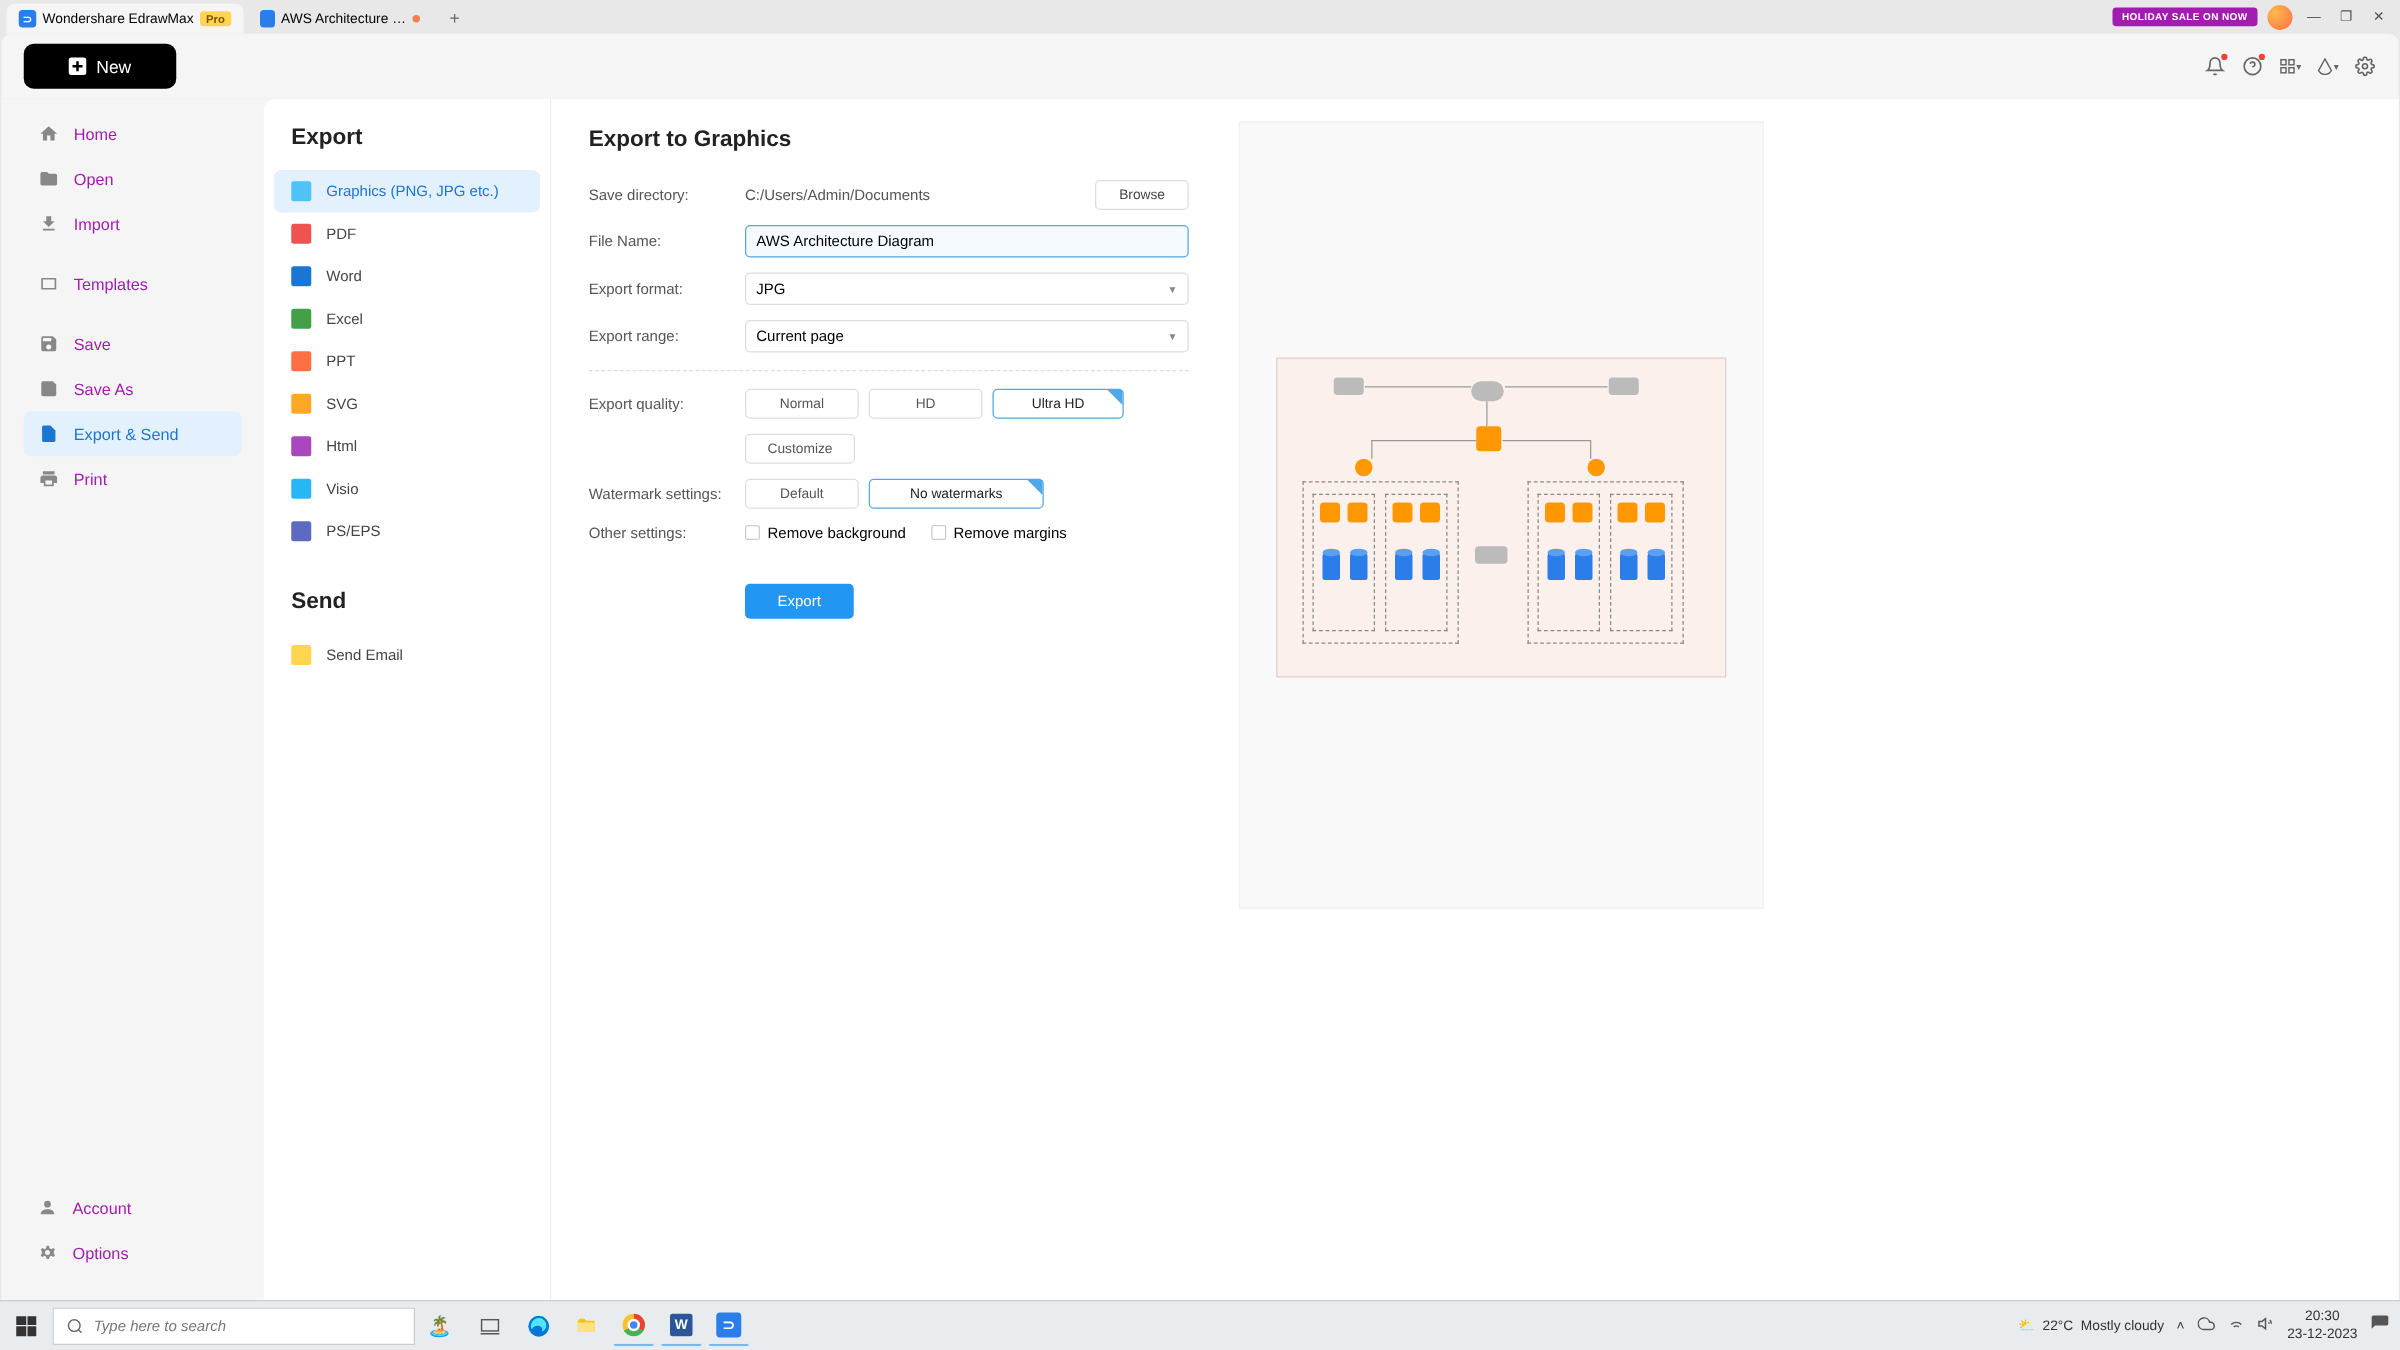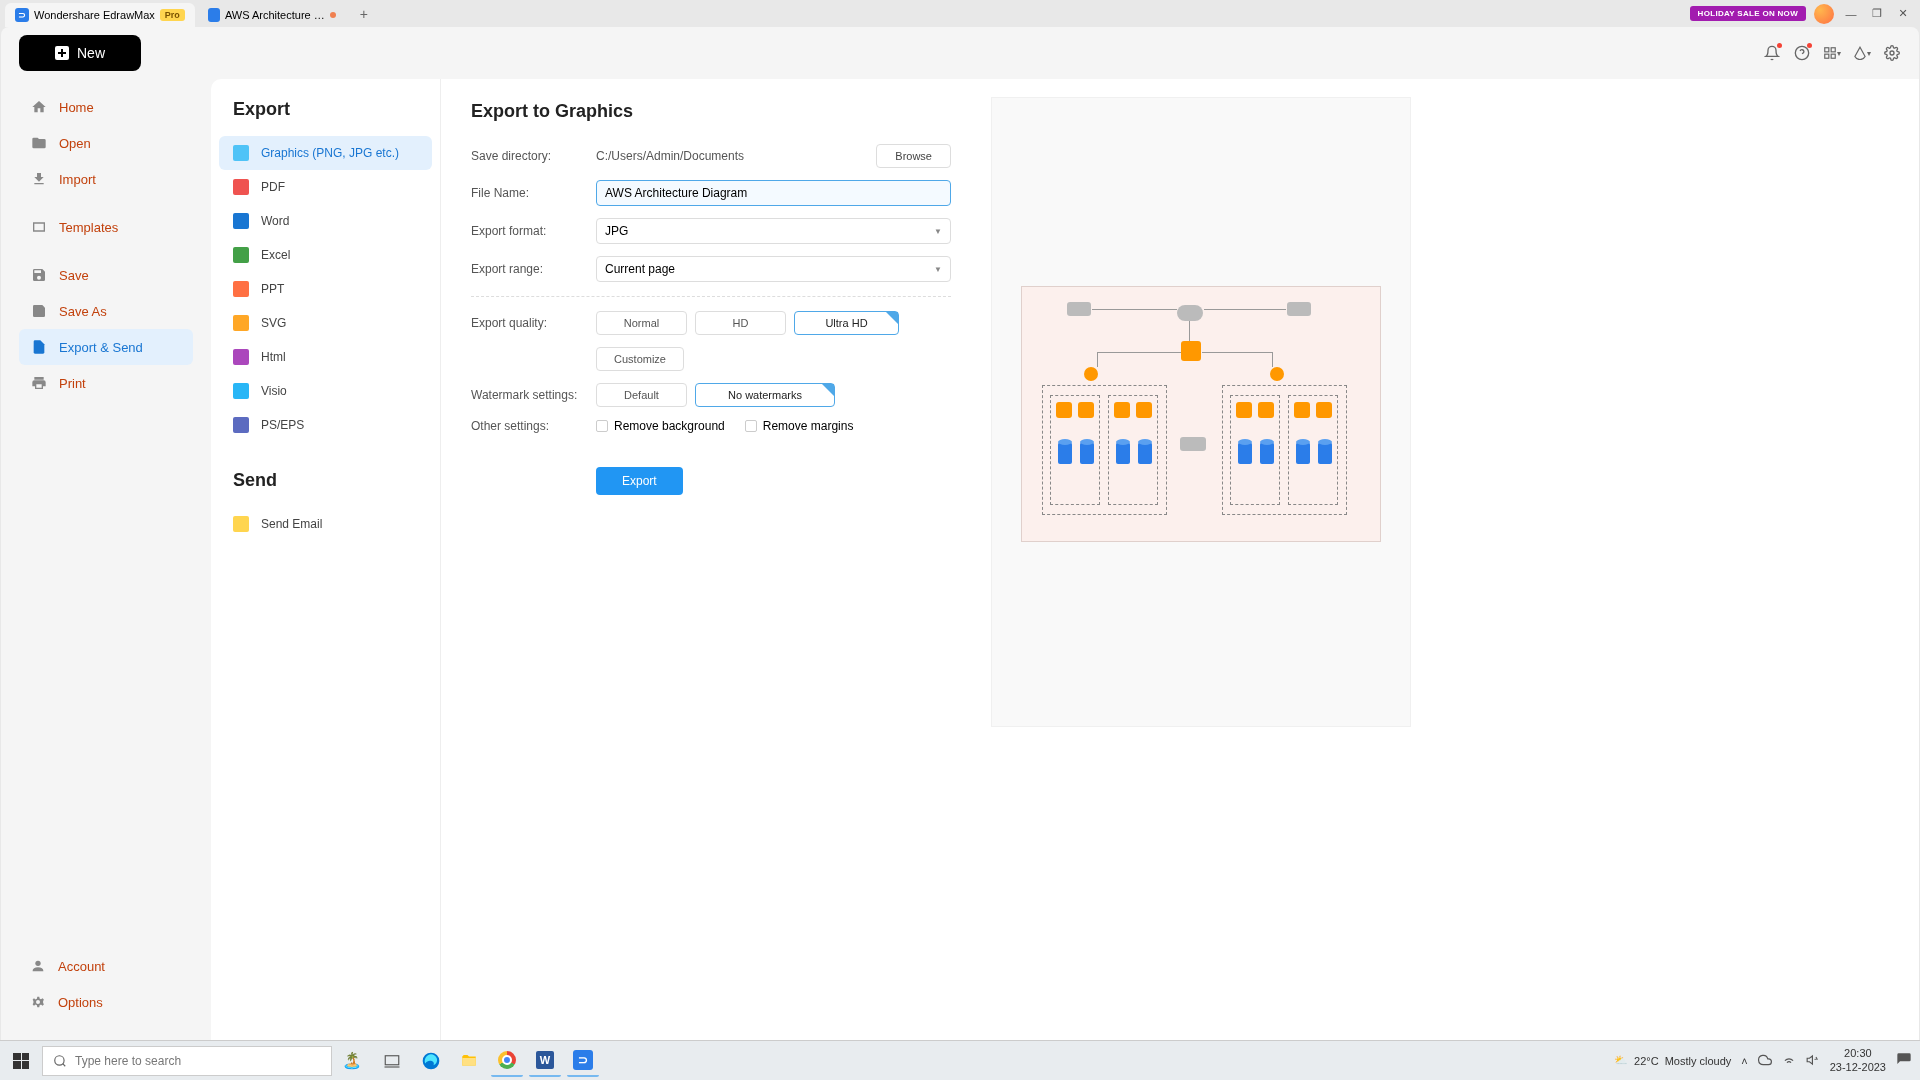--- a/index.html
+++ b/index.html
@@ -27,21 +27,21 @@
 .new-btn-icon::before, .new-btn-icon::after { content: ''; position: absolute; background: #000; }
 .new-btn-icon::before { width: 8px; height: 2px; top: 6px; left: 3px; }
 .new-btn-icon::after { width: 2px; height: 8px; top: 3px; left: 6px; }
 .appbar-right { margin-left: auto; display: flex; gap: 12px; color: #666; font-size: 14px; }
 .appbar-icon { width: 18px; height: 18px; display: flex; align-items: center; justify-content: center; position: relative; }
 .dot-badge { position: absolute; width: 5px; height: 5px; background: #f44336; border-radius: 50%; top: -1px; right: -1px; }
 
 
 .main { display: flex; height: calc(100% - 79px - 40px); background: #f5f5f5; margin: 0 1px; }
 .sidebar { width: 210px; padding: 10px 18px; }
-.side-item { display: flex; align-items: center; gap: 12px; padding: 10px 12px; font-size: 13px; color: #c2410c; border-radius: 6px; }
+.side-item { display: flex; align-items: center; gap: 12px; padding: 10px 12px; font-size: 13px; color: #a21caf; border-radius: 6px; }
 .side-item.active { background: #e3f0fd; color: #1976d2; }
 .side-spacer { height: 12px; }
 .side-bottom { position: absolute; bottom: 60px; left: 18px; width: 180px; }
 .side-icon { width: 16px; height: 16px; color: #888; display: flex; align-items: center; justify-content: center; }
 .side-item.active .side-icon { color: #1976d2; }
 
 .content { flex: 1; background: #fff; border-radius: 10px 0 0 0; display: flex; }
 
 
 .export-list { width: 230px; padding: 20px 8px; border-right: 1px solid #eee; }
@@ -89,21 +89,21 @@
 .dia-cyl::before { content:''; position: absolute; top: -3px; left: 0; width: 14px; height: 6px; background: #5aa0f0; border-radius: 50%; }
 .dia-orange { position: absolute; width: 16px; height: 16px; background: #ff9800; border-radius: 3px; }
 .dia-grey { position: absolute; background: #bbb; border-radius: 3px; }
 .dia-line { position: absolute; background: #999; }
 
 
 .taskbar { position: absolute; bottom: 0; left: 0; right: 0; height: 40px; background: #e8ecef; display: flex; align-items: center; border-top: 1px solid #ccc; }
 .start-btn { width: 42px; height: 40px; display: flex; align-items: center; justify-content: center; }
 .win-logo { width: 16px; height: 16px; display: grid; grid-template: 1fr 1fr / 1fr 1fr; gap: 1px; }
 .win-logo div { background: #333; }
-.search-box { width: 290px; height: 30px; background: white; border: 1px solid #ccc; display: flex; align-items: center; padding: 0 10px; gap: 8px; font-size: 12px; color: #777; }
+.search-box { width: 290px; height: 30px; background: white; border: 1px solid #ccc; display: flex; align-items: center; padding: 0 10px; gap: 8px; font-size: 12px; color: #777; font-style: italic; }
 .tb-icon { width: 30px; height: 30px; display: flex; align-items: center; justify-content: center; margin: 0 5px; font-size: 16px; }
 .tb-app { width: 32px; height: 32px; border-radius: 2px; display: flex; align-items: center; justify-content: center; margin: 0 3px; }
 .tb-app.edge { color: #0078d4; }
 .tb-app.chrome { position: relative; }
 .chrome-icon { width: 18px; height: 18px; border-radius: 50%; background: conic-gradient(#ea4335 0 120deg, #4caf50 120deg 240deg, #fbc02d 240deg); position: relative;}
 .chrome-icon::after { content:''; position:absolute; top:4px; left:4px; width:10px; height:10px; background:#4285f4; border-radius:50%; border: 2px solid white; box-sizing: border-box;}
 .tb-right { margin-left: auto; display: flex; align-items: center; gap: 10px; padding-right: 8px; font-size: 11px; color: #333; }
 .weather { display: flex; align-items: center; gap: 6px; }
 .time-block { text-align: center; line-height: 1.2; }
 .tb-underline { border-bottom: 2px solid #76b9f0; }

